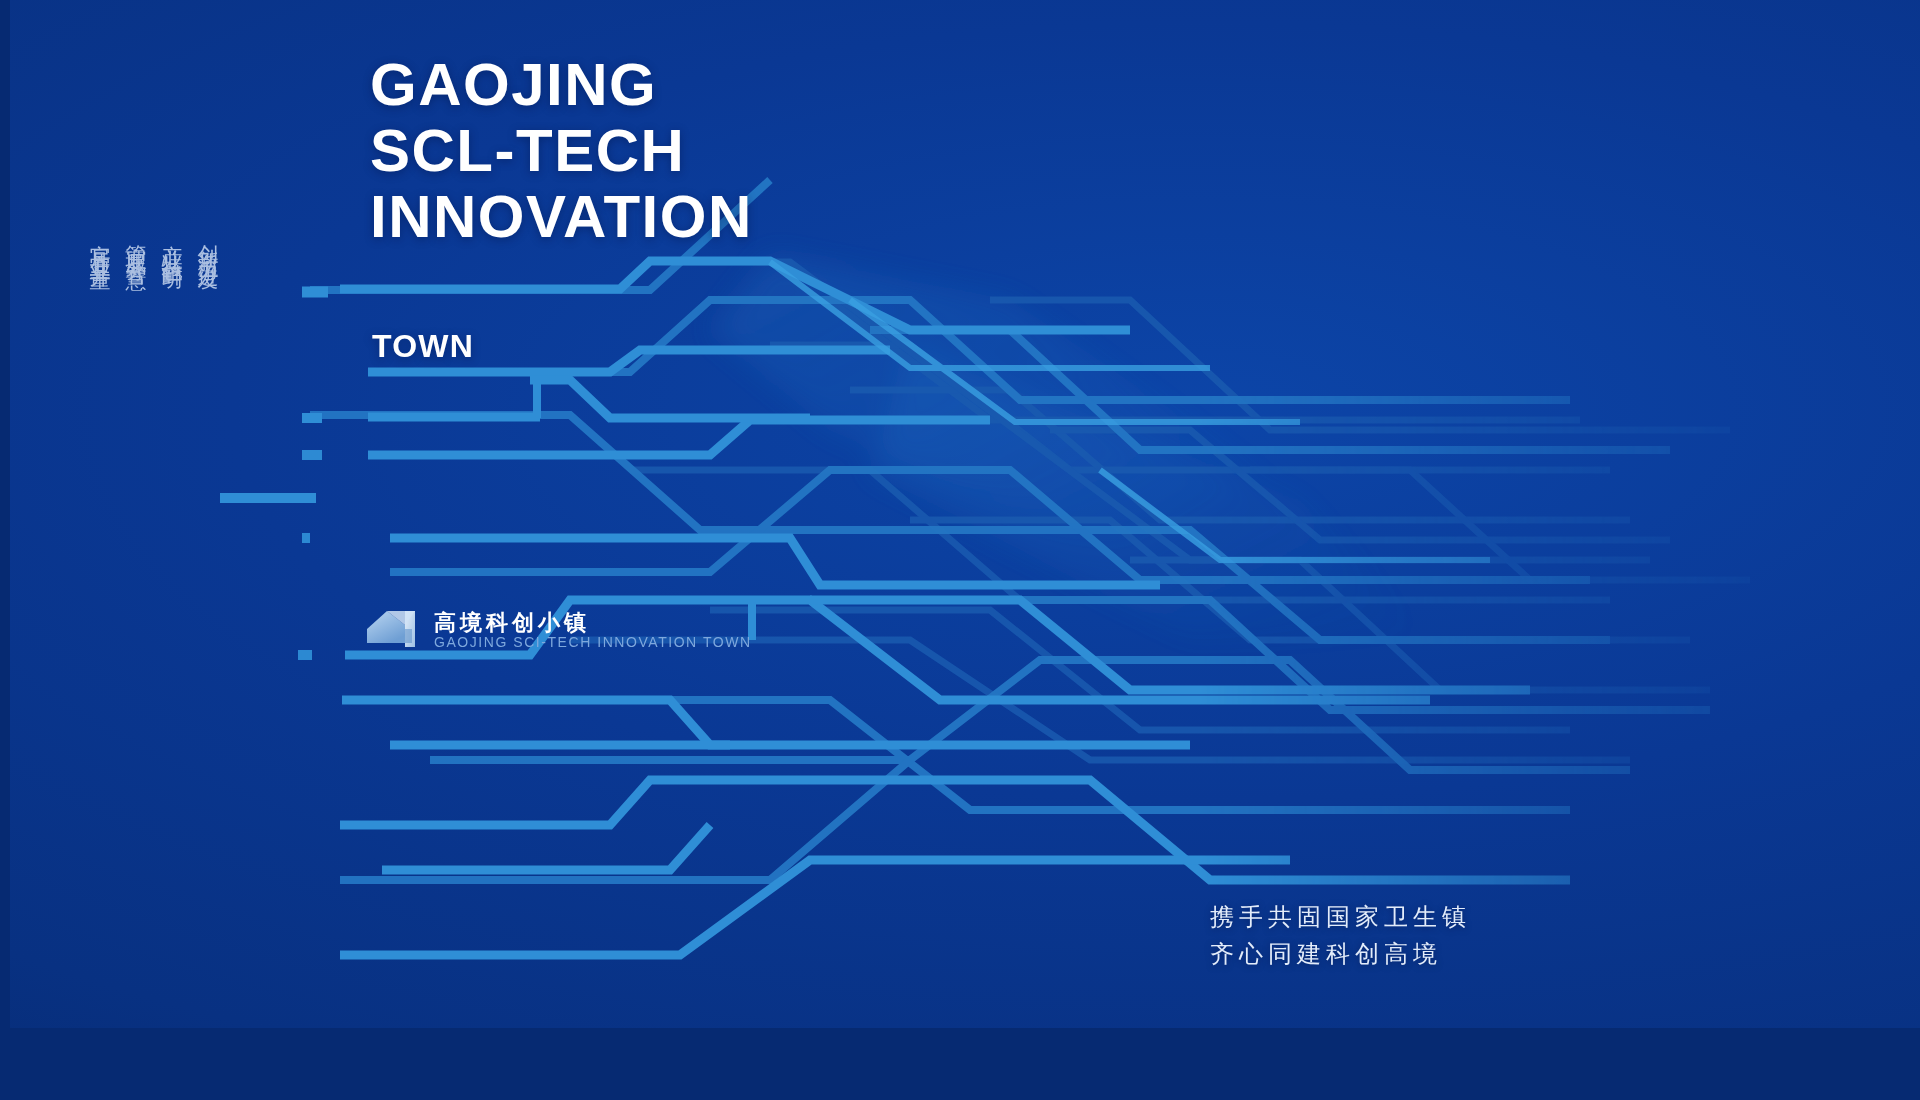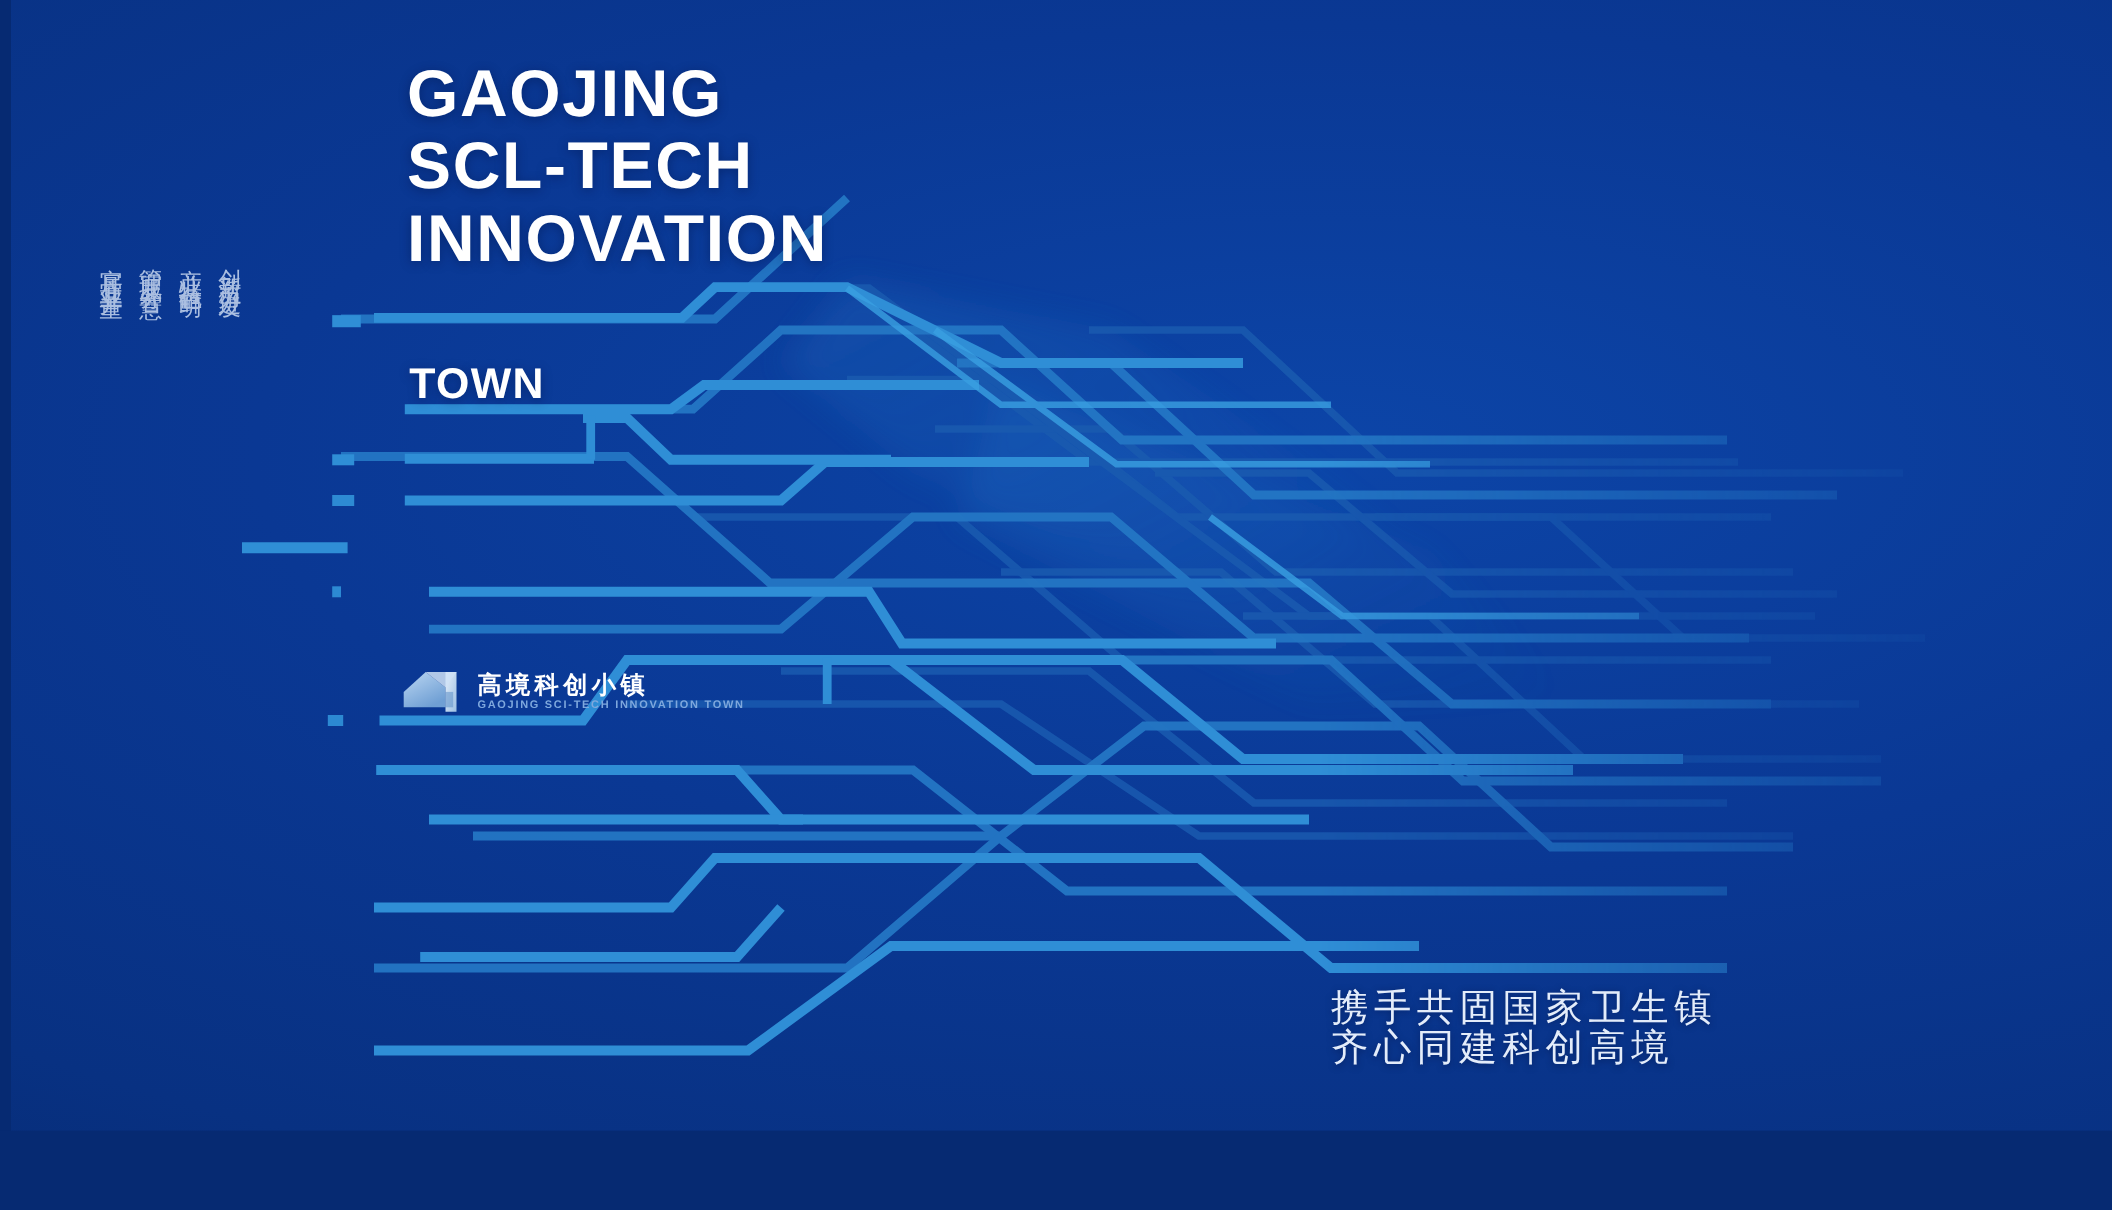--- a/index.html
+++ b/index.html
@@ -12,45 +12,45 @@
   }
   #circuit{position:absolute;inset:0;width:1920px;height:1100px;}
   .ttl{
     position:absolute;left:360px;top:52px;
     color:#ffffff;font-weight:700;font-size:60px;line-height:66px;
     letter-spacing:1.5px;white-space:pre-line;
     text-shadow:0 2px 10px rgba(0,20,70,.45);
   }
   .town{
     position:absolute;left:362px;top:328px;
-    color:#ffffff;font-weight:700;font-size:39px;letter-spacing:1.2px;
+    color:#ffffff;font-weight:700;font-size:32px;letter-spacing:1.2px;
     text-shadow:0 2px 10px rgba(0,20,70,.45);
   }
   .vcols{
     position:absolute;left:78px;top:228px;
     display:flex;flex-direction:row-reverse;gap:11px;
   }
   .vcol{
     writing-mode:vertical-rl;text-orientation:upright;
     color:#b9cbe8;font-size:21px;letter-spacing:5px;line-height:25px;
     font-weight:400;opacity:.92;
   }
   .logo{
     position:absolute;left:355px;top:605px;display:flex;align-items:center;gap:11px;
   }
   .logo-txt{display:flex;flex-direction:column;gap:3px;justify-content:center;}
   .logo-cn{
     color:#ffffff;font-size:22px;font-weight:700;letter-spacing:4px;line-height:22px;
   }
   .logo-en{
-    color:#7ea8dd;font-size:10px;font-weight:700;letter-spacing:1.55px;line-height:10px;
+    color:#7ea8dd;font-size:14px;font-weight:400;letter-spacing:1.55px;line-height:10px;
   }
   .slogan{
     position:absolute;left:1200px;top:898px;
-    color:#e3ecfa;font-size:34px;line-height:37px;letter-spacing:5px;white-space:pre-line;
+    color:#e3ecfa;font-size:24px;line-height:37px;letter-spacing:5px;white-space:pre-line;
     font-weight:400;text-shadow:0 1px 6px rgba(0,15,60,.5);
   }
 </style>
 </head>
 <body>
 
 <div id="poster">
 
   <svg id="circuit" viewBox="0 0 1920 1100" preserveAspectRatio="none" aria-hidden="true">
     <defs>

